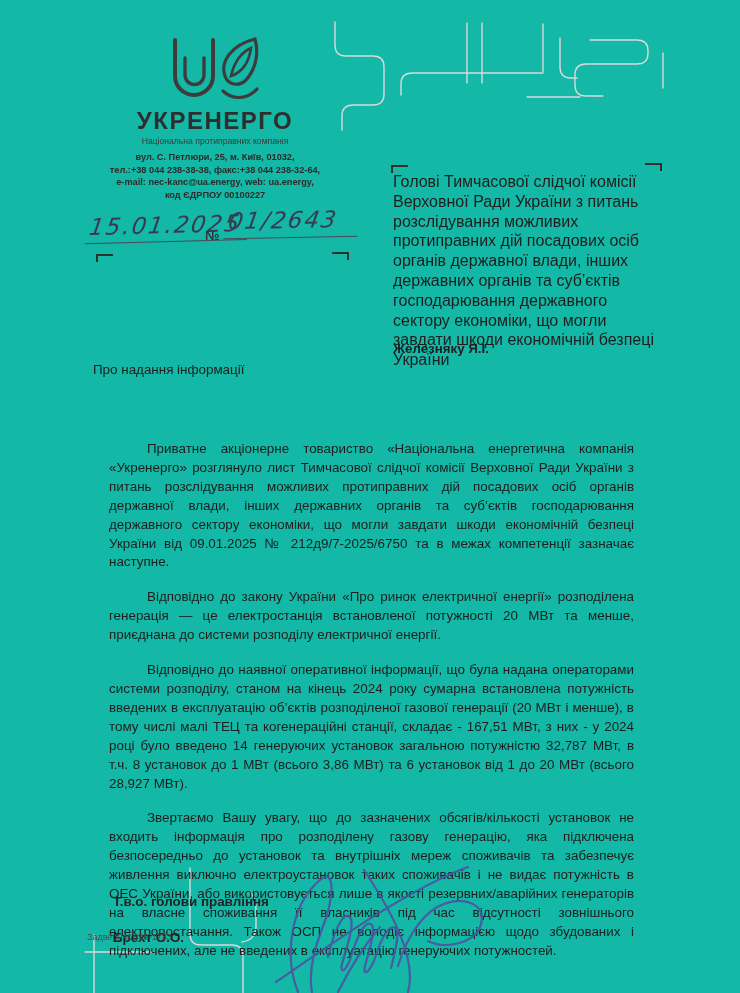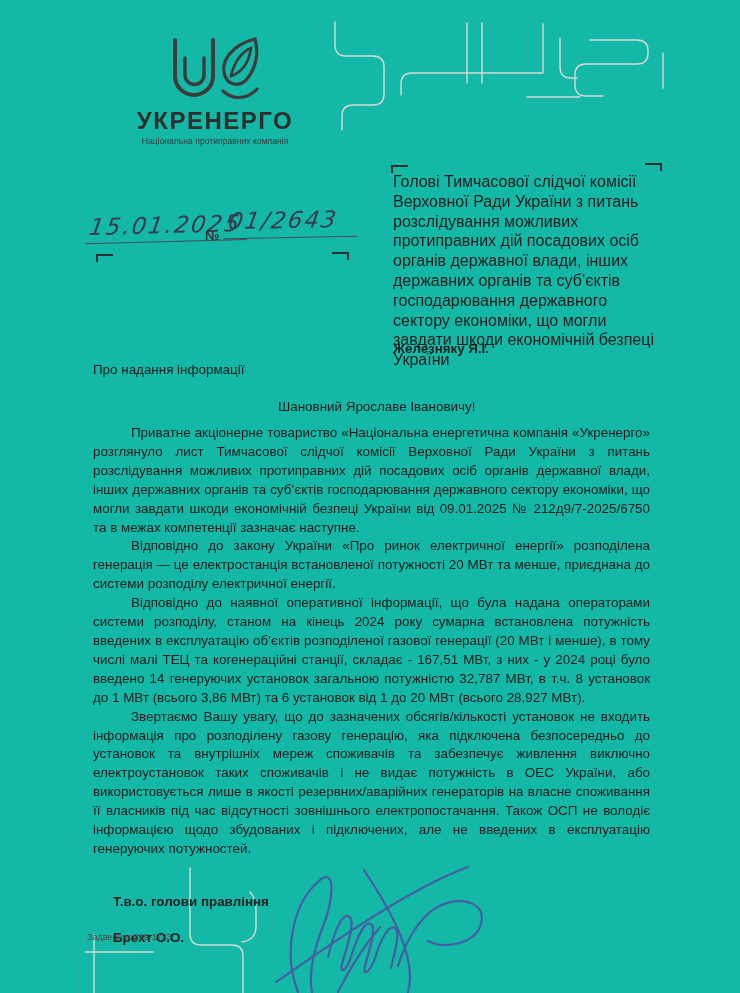--- a/index.html
+++ b/index.html
@@ -32,21 +32,21 @@
     position:absolute;left:393px;top:172px;width:266px;z-index:2;
     font-size:16px;line-height:19.8px;color:#1e1e1e;
   }
   .recipient-name{position:absolute;left:393px;top:341px;font-size:13.3px;font-weight:bold;z-index:2;color:#1e1e1e;}
   .subject{position:absolute;left:93px;top:362px;font-size:13.4px;z-index:2;color:#1e1e1e;}
   .salutation{position:absolute;left:278px;top:399px;font-size:13.4px;z-index:2;color:#1e1e1e;}
   .body-text{
     position:absolute;left:93px;top:424px;width:557px;z-index:2;
     font-size:13.4px;line-height:18.9px;text-align:justify;color:#1e1e1e;
   }
-  .body-text p{margin:0;text-indent:38px;}
+  .body-text p{margin:16px;text-indent:38px;}
   .sig-title{position:absolute;left:113px;top:894px;font-size:13.4px;font-weight:bold;z-index:2;color:#222;}
   .sig-name{position:absolute;left:113px;top:930px;font-size:13.4px;font-weight:bold;z-index:2;color:#222;}
   .footer{position:absolute;left:87px;top:932px;font-size:9px;color:#4a4a4a;z-index:2;}
   svg.signature{position:absolute;left:266px;top:861px;z-index:3;}
 </style>
 </head>
 <body>
 
 <div class="page">
 
@@ -75,36 +75,41 @@
       <g fill="none" stroke="#3c3c3c" stroke-linecap="round">
         <path stroke-width="4" d="M8,4 v36 a19,19 0 0 0 38,0 v-36"></path>
         <path stroke-width="3.4" d="M18,22 v17 a9.5,9.5 0 0 0 19,0 v-17"></path>
         <path stroke-width="3.2" d="M88,3 C64,9 53,26 58,40 c3,9 14,11 21,4 C89,33 92,17 88,3 z"></path>
         <path stroke-width="2.6" d="M64,40 c12,-4 18,-14 20,-28 c-11,5 -17,15 -20,28 z"></path>
         <path stroke-width="3.2" d="M56,55 c9,9 24,9 34,-2"></path>
       </g>
     </svg>
     <div class="company">УКРЕНЕРГО</div>
     <div class="subtitle">Національна протиправних компанія</div>
+    <div class="addr">
+      <div>вул. С. Петлюри, 25, м. Київ, 01032,</div>
+      <div>тел.:+38 044 238-38-38, факс:+38 044 238-32-64,</div>
+      <div>e-mail: nec-kanc@ua.energy, web: ua.energy,</div>
+      <div>код ЄДРПОУ 00100227</div>
+    </div>
   </div>
 
   <div class="hw hw-date">15.01.2025</div>
   <div class="hw-no">№</div>
   <div class="hw hw-num">01/2643</div>
 
   <div class="mark l" style="left:96px;top:254px;"></div>
   <div class="mark r" style="left:332px;top:252px;"></div>
   <div class="mark l" style="left:391px;top:165px;"></div>
   <div class="mark r" style="left:645px;top:163px;"></div>
 
   <div class="recipient">Голові Тимчасової слідчої комісії Верховної Ради України з питань розслідування можливих протиправних дій посадових осіб органів державної влади, інших державних органів та суб’єктів господарювання державного сектору економіки, що могли завдати шкоди економічній безпеці України</div>
   <div class="recipient-name">Железняку Я.І.</div>
 
   <div class="subject">Про надання інформації</div>
-  <div class="salutation">Шановний Ярославе Івановичу!</div>
 
   <div class="body-text">
     <p>Приватне акціонерне товариство «Національна енергетична компанія «Укренерго» розглянуло лист Тимчасової слідчої комісії Верховної Ради України з питань розслідування можливих протиправних дій посадових осіб органів державної влади, інших державних органів та суб’єктів господарювання державного сектору економіки, що могли завдати шкоди економічній безпеці України від 09.01.2025 № 212д9/7-2025/6750 та в межах компетенції зазначає наступне.</p>
     <p>Відповідно до закону України «Про ринок електричної енергії» розподілена генерація — це електростанція встановленої потужності 20 МВт та менше, приєднана до системи розподілу електричної енергії.</p>
     <p>Відповідно до наявної оперативної інформації, що була надана операторами системи розподілу, станом на кінець 2024 року сумарна встановлена потужність введених в експлуатацію об’єктів розподіленої газової генерації (20 МВт і менше), в тому числі малі ТЕЦ та когенераційні станції, складає - 167,51 МВт, з них - у 2024 році було введено 14 генеруючих установок загальною потужністю 32,787 МВт, в т.ч. 8 установок до 1 МВт (всього 3,86 МВт) та 6 установок від 1 до 20 МВт (всього 28,927 МВт).</p>
     <p>Звертаємо Вашу увагу, що до зазначених обсягів/кількості установок не входить інформація про розподілену газову генерацію, яка підключена безпосередньо до установок та внутрішніх мереж споживачів та забезпечує живлення виключно електроустановок таких споживачів і не видає потужність в ОЕС України, або використовується лише в якості резервних/аварійних генераторів на власне споживання її власників під час відсутності зовнішнього електропостачання. Також ОСП не володіє інформацією щодо збудованих і підключених, але не введених в експлуатацію генеруючих потужностей.</p>
   </div>
 
   <div class="sig-title">Т.в.о. голови правління</div>
   <div class="sig-name">Брехт О.О.</div>

